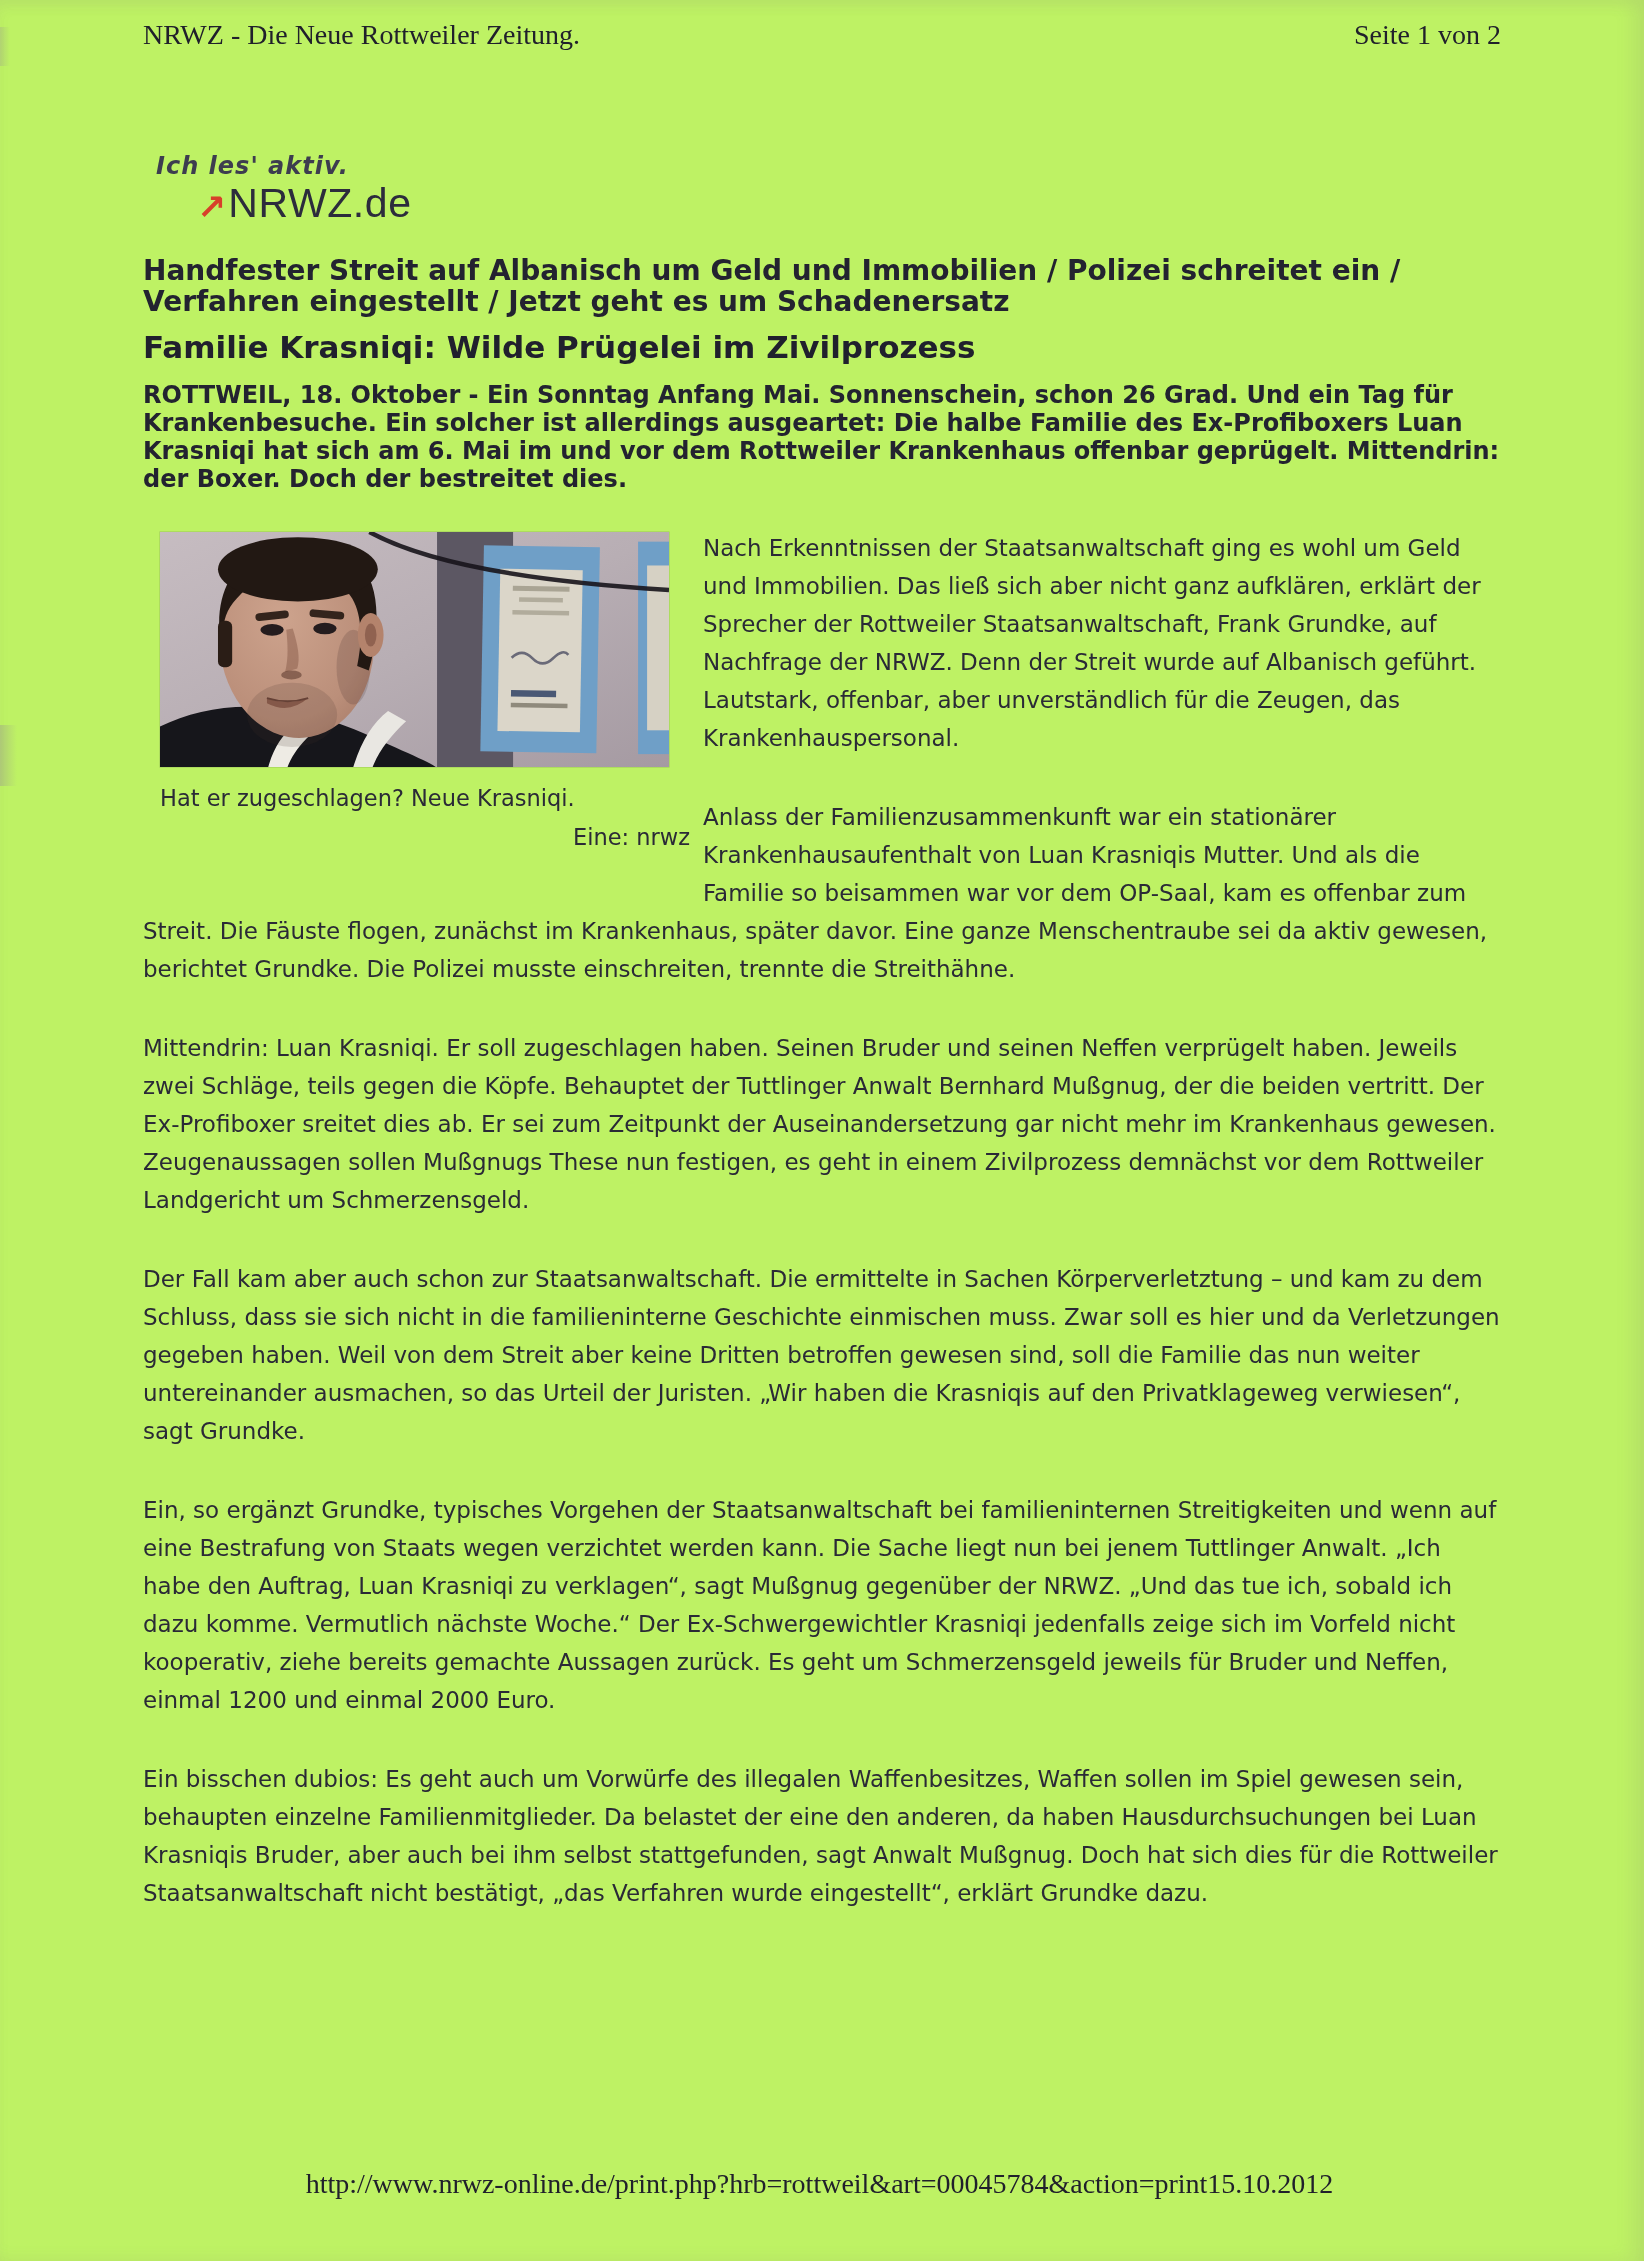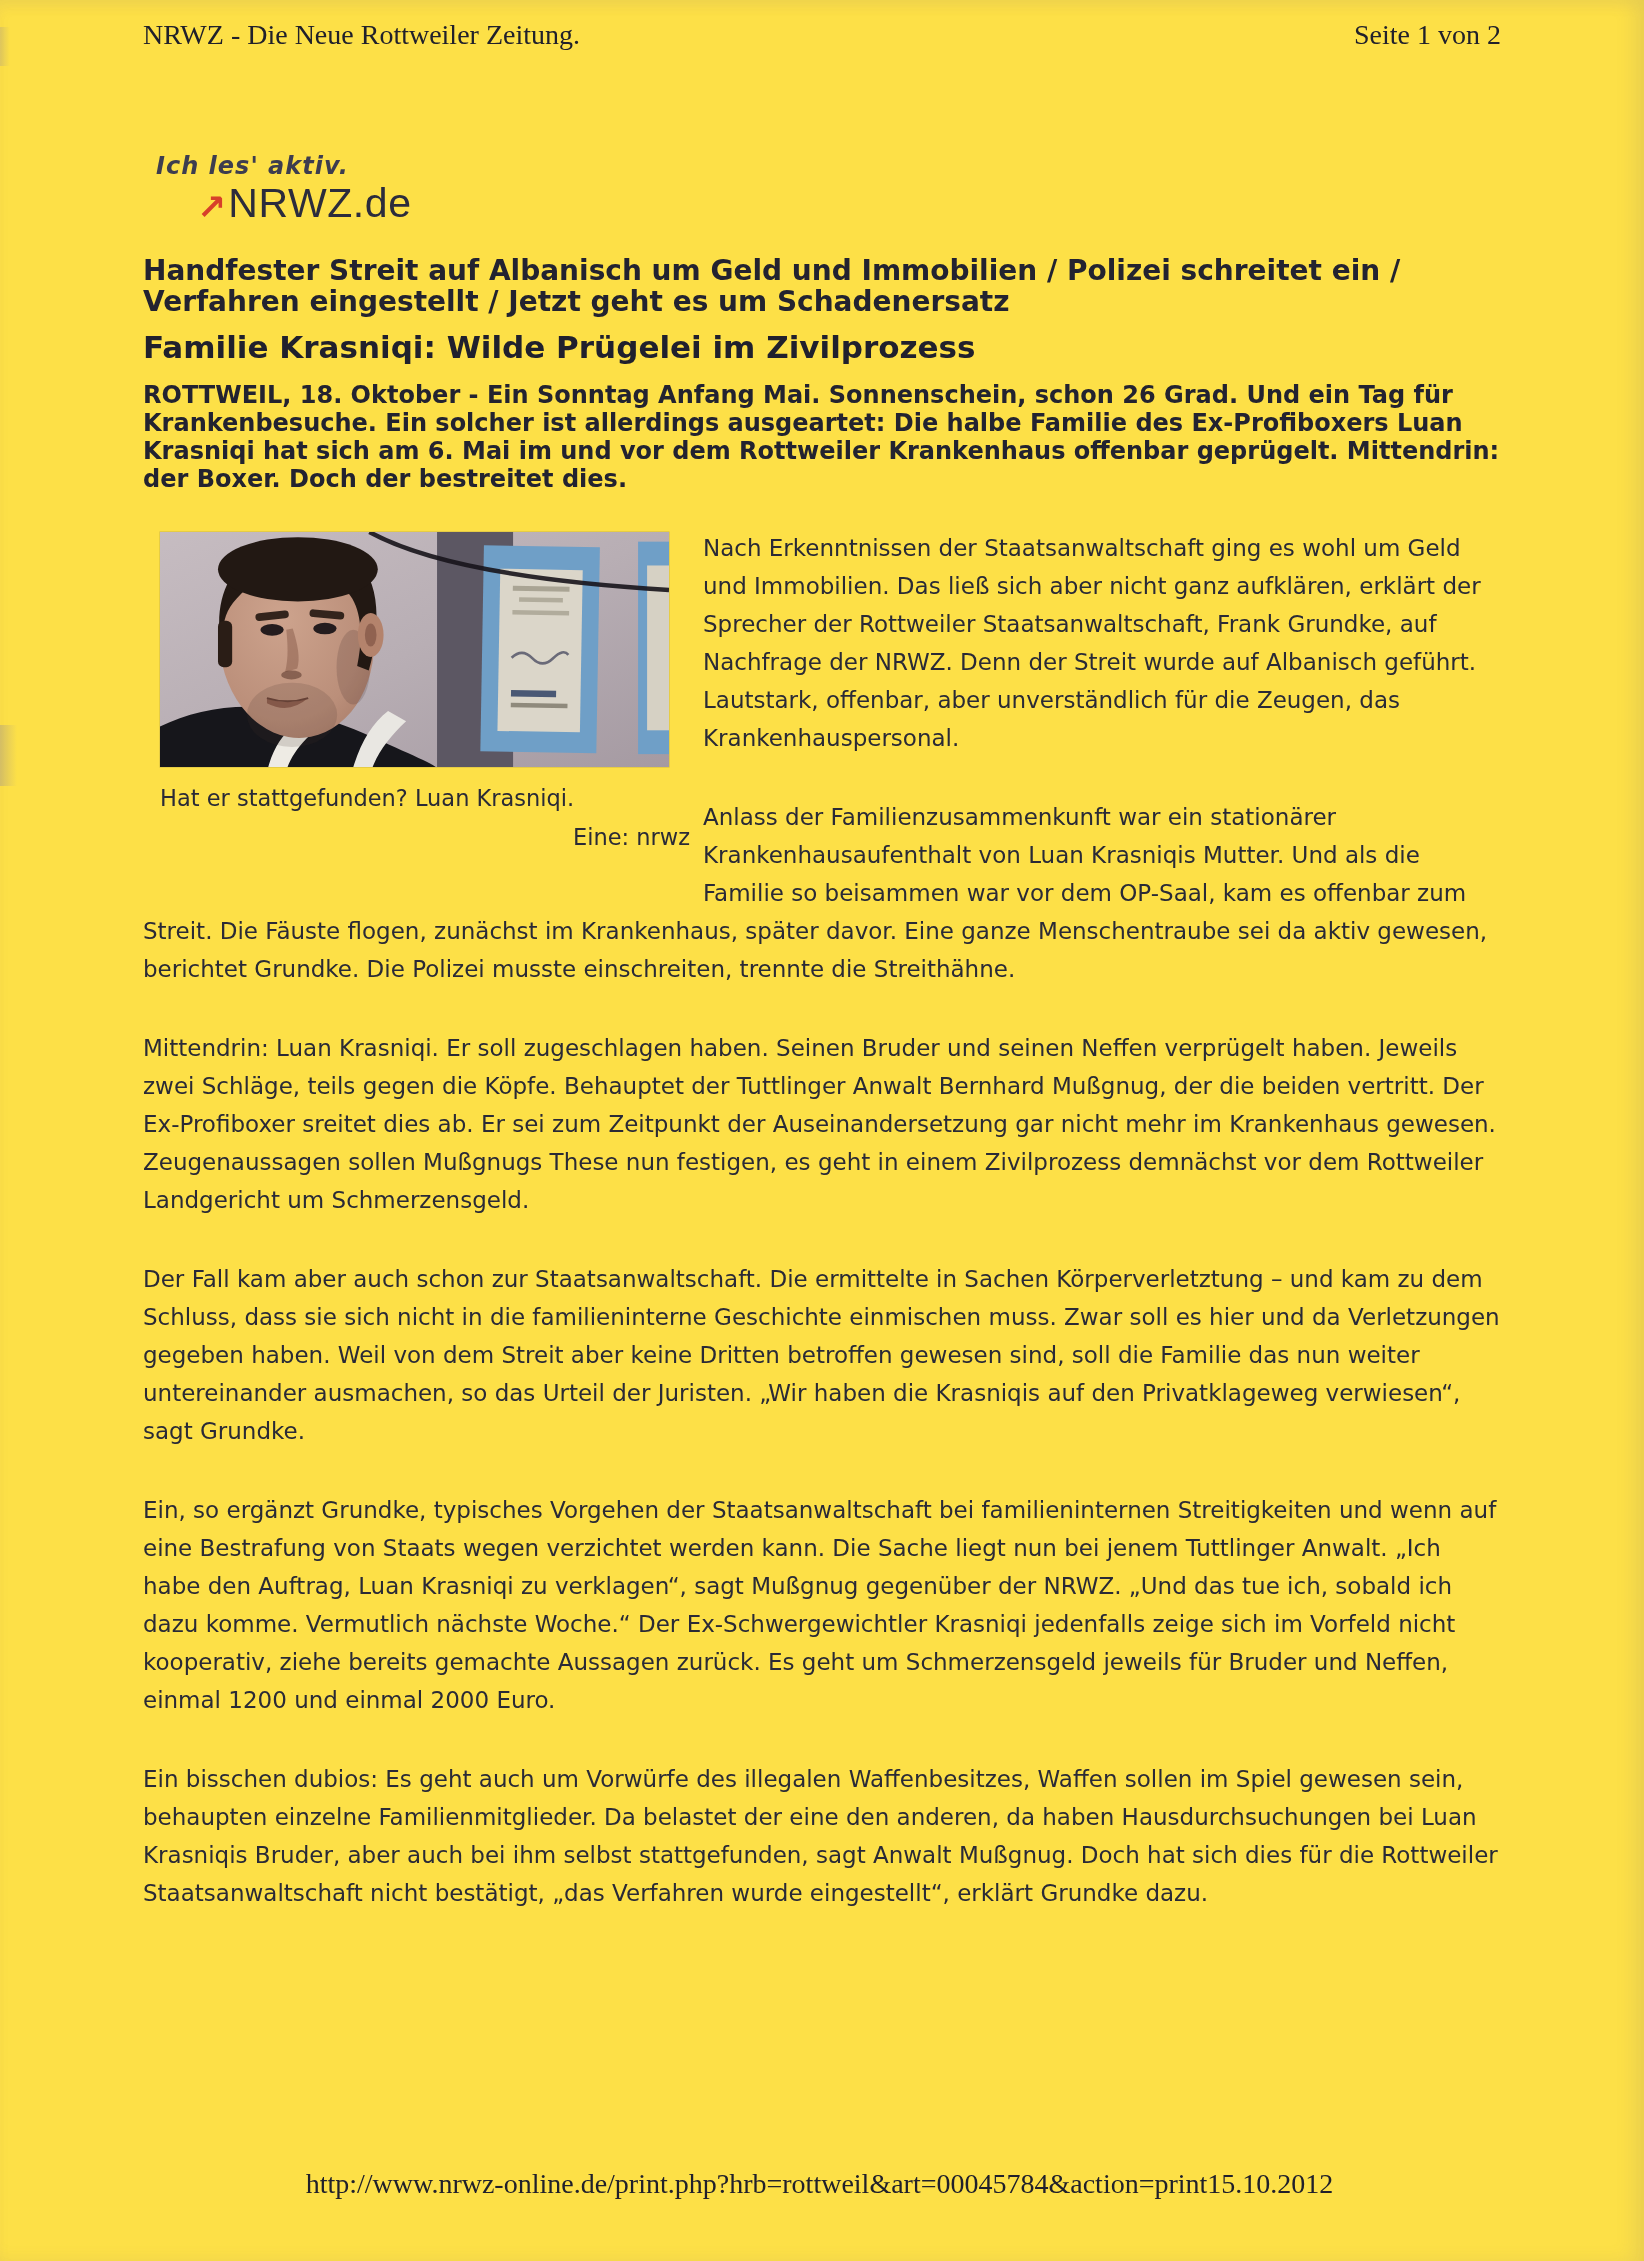--- a/index.html
+++ b/index.html
@@ -1,17 +1,17 @@
 <!DOCTYPE html>
 <html lang="de" style="font-size:10.3px"><head>
 <meta charset="utf-8">
 <style>
   html,body{margin:0;padding:0;background:#777;}
   .page{
-    position:relative;width:1644px;height:2261px;background:#fde047;
+    position:relative;width:1644px;height:2261px;background:#bef264;
     font-family:"DejaVu Sans",sans-serif;color:#26262f;overflow:hidden;
     box-shadow:inset -11.6px 0 17px rgba(120,115,125,.12), inset 0 7.7px 11.6px rgba(130,125,135,.05);
   }
   .page-header{
     position:absolute;top:19.3px;left:143px;right:143px;
     display:flex;justify-content:space-between;align-items:baseline;
     font-family:"Liberation Serif",serif;font-size:28px;color:#20202b;
   }
   .content{position:absolute;top:152px;left:143px;width:1359px;}
   .logo-tagline{
@@ -125,21 +125,21 @@
               <ellipse cx="174" cy="152" rx="18" ry="9" fill="#241c1e"></ellipse>
               <ellipse cx="256" cy="150" rx="18" ry="9" fill="#241c1e"></ellipse>
               <path d="M206,150 C214,176 218,196 213,212 L194,218 C200,196 198,172 196,152 Z" fill="rgba(125,78,62,.42)"></path>
               <ellipse cx="204" cy="222" rx="16" ry="7" fill="rgba(88,52,42,.55)"></ellipse>
               <path d="M166,258 Q198,270 230,258 Q200,284 166,266 Z" fill="#91604f"></path>
               <path d="M166,258 Q198,268 230,258" stroke="#6c4438" stroke-width="3" fill="none"></path>
               <ellipse cx="205" cy="284" rx="70" ry="50" fill="rgba(70,48,42,.16)"></ellipse>
             </g>
           </svg>
         </div>
-        <figcaption class="photo-caption">Hat er stattgefunden? Luan Krasniqi.</figcaption>
+        <figcaption class="photo-caption">Hat er zugeschlagen? Neue Krasniqi.</figcaption>
         <div class="photo-credit">Eine: nrwz</div>
       </figure>
 
       <p>Nach Erkenntnissen der Staatsanwaltschaft ging es wohl um Geld und Immobilien. Das ließ sich aber nicht ganz aufklären, erklärt der Sprecher der Rottweiler Staatsanwaltschaft, Frank Grundke, auf Nachfrage der NRWZ. Denn der Streit wurde auf Albanisch geführt. Lautstark, offenbar, aber unverständlich für die Zeugen, das Krankenhauspersonal.</p>
       <p>Anlass der Familienzusammenkunft war ein stationärer Krankenhausaufenthalt von Luan Krasniqis Mutter. Und als die Familie so beisammen war vor dem OP-Saal, kam es offenbar zum Streit. Die Fäuste flogen, zunächst im Krankenhaus, später davor. Eine ganze Menschentraube sei da aktiv gewesen, berichtet Grundke. Die Polizei musste einschreiten, trennte die Streithähne.</p>
       <p>Mittendrin: Luan Krasniqi. Er soll zugeschlagen haben. Seinen Bruder und seinen Neffen verprügelt haben. Jeweils zwei Schläge, teils gegen die Köpfe. Behauptet der Tuttlinger Anwalt Bernhard Mußgnug, der die beiden vertritt. Der Ex-Profiboxer sreitet dies ab. Er sei zum Zeitpunkt der Auseinandersetzung gar nicht mehr im Krankenhaus gewesen. Zeugenaussagen sollen Mußgnugs These nun festigen, es geht in einem Zivilprozess demnächst vor dem Rottweiler Landgericht um Schmerzensgeld.</p>
       <p>Der Fall kam aber auch schon zur Staatsanwaltschaft. Die ermittelte in Sachen Körperverletztung – und kam zu dem Schluss, dass sie sich nicht in die familieninterne Geschichte einmischen muss. Zwar soll es hier und da Verletzungen gegeben haben. Weil von dem Streit aber keine Dritten betroffen gewesen sind, soll die Familie das nun weiter untereinander ausmachen, so das Urteil der Juristen. „Wir haben die Krasniqis auf den Privatklageweg verwiesen“, sagt Grundke.</p>
       <p>Ein, so ergänzt Grundke, typisches Vorgehen der Staatsanwaltschaft bei familieninternen Streitigkeiten und wenn auf eine Bestrafung von Staats wegen verzichtet werden kann. Die Sache liegt nun bei jenem Tuttlinger Anwalt. „Ich habe den Auftrag, Luan Krasniqi zu verklagen“, sagt Mußgnug gegenüber der NRWZ. „Und das tue ich, sobald ich dazu komme. Vermutlich nächste Woche.“ Der Ex-Schwergewichtler Krasniqi jedenfalls zeige sich im Vorfeld nicht kooperativ, ziehe bereits gemachte Aussagen zurück. Es geht um Schmerzensgeld jeweils für Bruder und Neffen, einmal 1200 und einmal 2000 Euro.</p>
       <p>Ein bisschen dubios: Es geht auch um Vorwürfe des illegalen Waffenbesitzes, Waffen sollen im Spiel gewesen sein, behaupten einzelne Familienmitglieder. Da belastet der eine den anderen, da haben Hausdurchsuchungen bei Luan Krasniqis Bruder, aber auch bei ihm selbst stattgefunden, sagt Anwalt Mußgnug. Doch hat sich dies für die Rottweiler Staatsanwaltschaft nicht bestätigt, „das Verfahren wurde eingestellt“, erklärt Grundke dazu.</p>
     </div>

